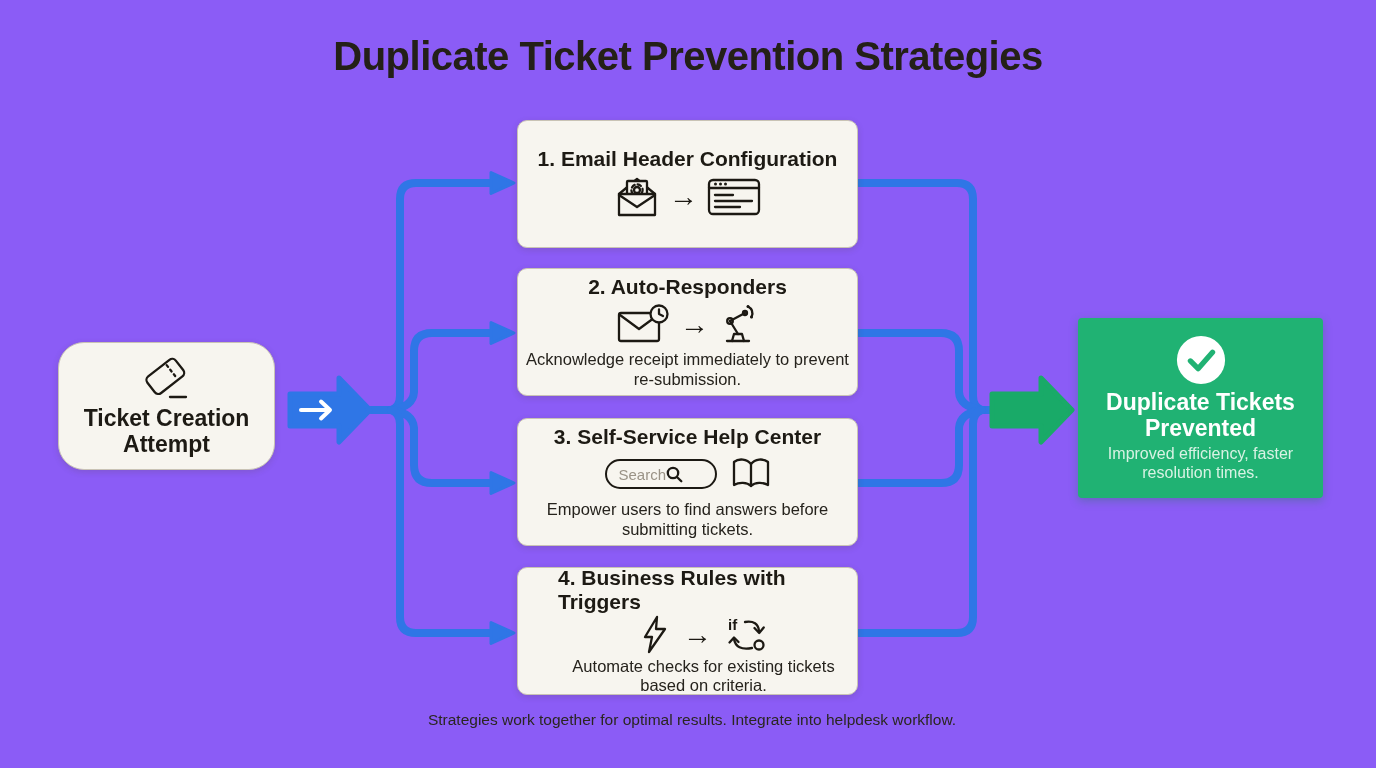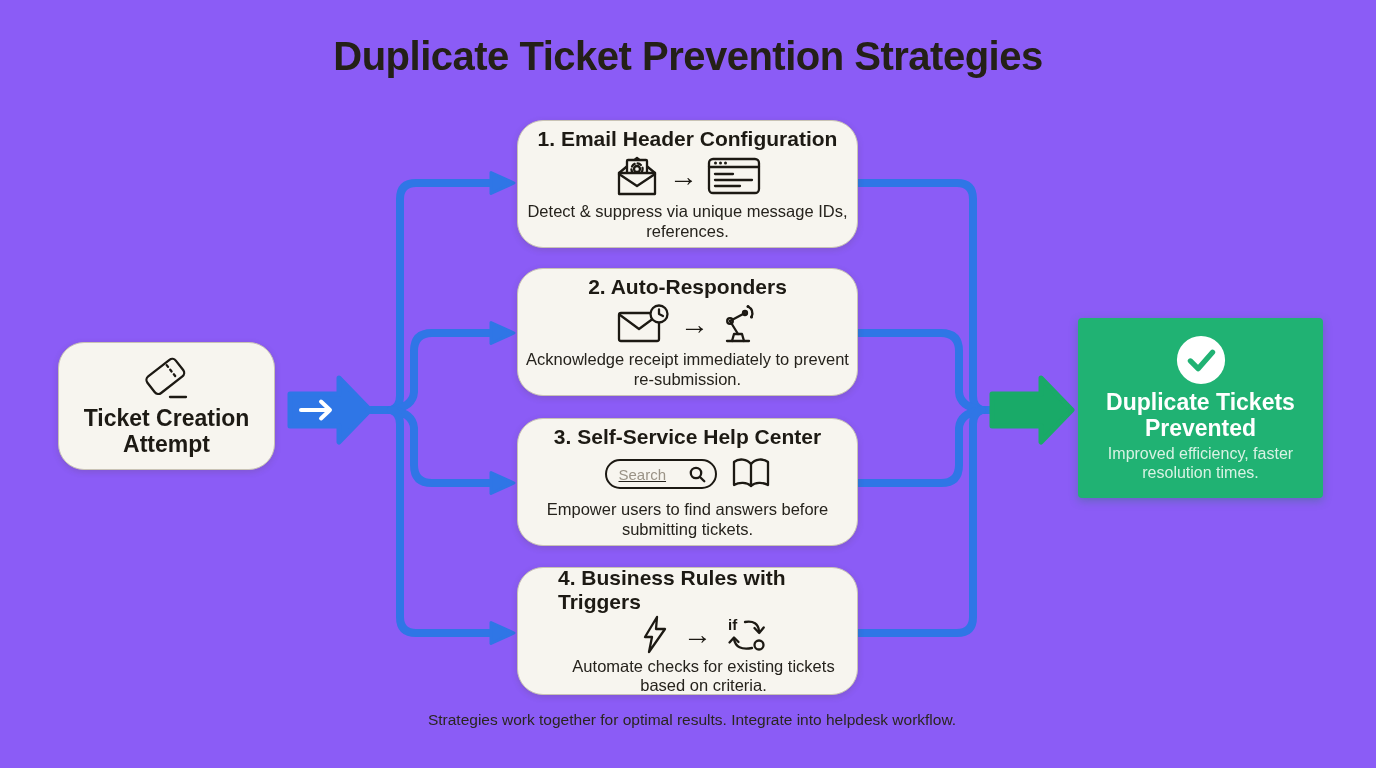--- a/index.html
+++ b/index.html
@@ -16,35 +16,34 @@
   }
   .connectors{position:absolute; left:0; top:0; z-index:1;}
   .node, .card{
     position:absolute; box-sizing:border-box; z-index:2;
     background:#f7f5ef; border:1px solid #c9c3b5; border-radius:26px;
     box-shadow:0 2px 6px rgba(80,68,45,.18);
     display:flex; flex-direction:column; align-items:center; justify-content:center;
   }
   .node.source{ left:58px; top:342px; width:217px; height:128px; gap:4px; }
   .node-title{ font-size:23px; font-weight:700; line-height:1.12; text-align:center; color:#1d1a14; padding:0 12px;}
-  .card{ left:517px; width:341px; height:128px; border-radius:26px; padding:6px 8px; gap:2px;}
+  .card{ left:517px; width:341px; height:128px; border-radius:10px; padding:6px 8px; gap:2px;}
   #card-1{top:120px;} #card-2{top:268px;} #card-3{top:418px;} #card-4{top:567px;padding-left:40px;}
   .card-title{ font-size:21px; font-weight:700; color:#1d1a14; line-height:1.1; }
   .icon-row{ display:flex; align-items:center; justify-content:center; gap:9px; height:48px; }
   .mini-arrow{ font-size:29px; line-height:1; color:#1c1913; font-weight:400; }
   .card-desc{ font-size:16.5px; line-height:1.18; text-align:center; color:#26231d; max-width:326px; }
   .ink{ stroke:#1c1913; stroke-width:2.3; fill:none; stroke-linecap:round; stroke-linejoin:round; }
   .ink-fill{ fill:#1c1913; stroke:none; }
   .paper{ fill:#f7f5ef; }
   .search-pill{
-    display:flex; align-items:center; justify-content:space-between;
+    display:flex; align-items:center; 
     width:112px; height:30px; box-sizing:border-box;
     border:2.5px solid #1c1913; border-radius:17px; padding:0 9px 0 12px;
     background:transparent;
-    text-decoration:underline;
   }
   .search-pill span{ font-size:15px; color:#9a9386; }
   .node.result{
     left:1078px; top:318px; width:245px; height:180px;
     background:#20b273; border:none; border-radius:4px; gap:3px;
     box-shadow:0 3px 9px rgba(32,120,82,.35);
   }
   .result-title{ font-size:23px; font-weight:700; line-height:1.13; text-align:center; color:#ffffff; }
   .result-desc{ font-size:16px; line-height:1.2; text-align:center; color:#d8f2e4; padding:0 16px; }
   .footer-note{
@@ -118,21 +117,20 @@
         <rect class="ink" x="2" y="3" width="50" height="34" rx="4"></rect>
         <line class="ink" x1="2" y1="11" x2="52" y2="11"></line>
         <circle class="ink-fill" cx="8.5" cy="7" r="1.5"></circle>
         <circle class="ink-fill" cx="13.5" cy="7" r="1.5"></circle>
         <circle class="ink-fill" cx="18.5" cy="7" r="1.5"></circle>
         <line class="ink" x1="8" y1="18" x2="26" y2="18"></line>
         <line class="ink" x1="8" y1="24" x2="45" y2="24"></line>
         <line class="ink" x1="8" y1="30" x2="33" y2="30"></line>
       </svg>
     </div>
-    <div class="card-desc">Detect &amp; suppress via unique message IDs, references.</div>
   </div>
 
   <div class="card" id="card-2">
     <div class="card-title">2. Auto-Responders</div>
     <div class="icon-row">
       <svg width="54" height="40" viewBox="0 0 54 40">
         <rect class="ink" x="2" y="9" width="40" height="28" rx="2"></rect>
         <polyline class="ink" points="3,11 22,25 41,11"></polyline>
         <circle class="ink paper" cx="42" cy="10" r="8.5"></circle>
         <polyline class="ink" points="42,5.5 42,10 46,12"></polyline>

